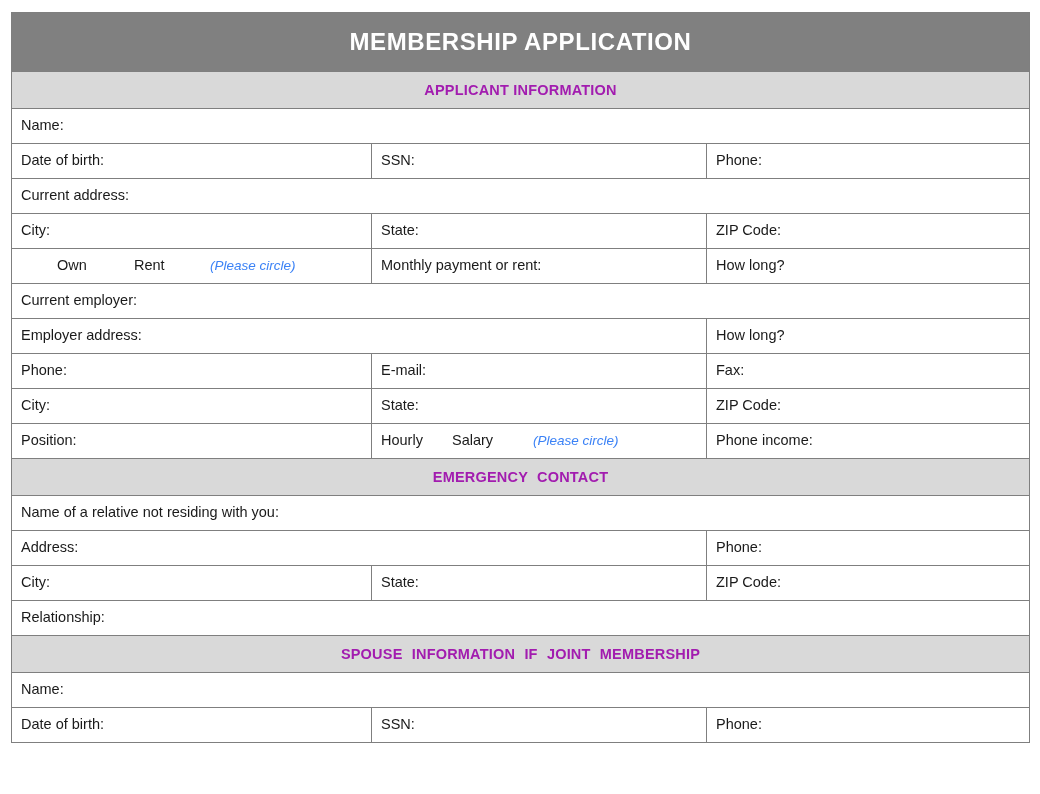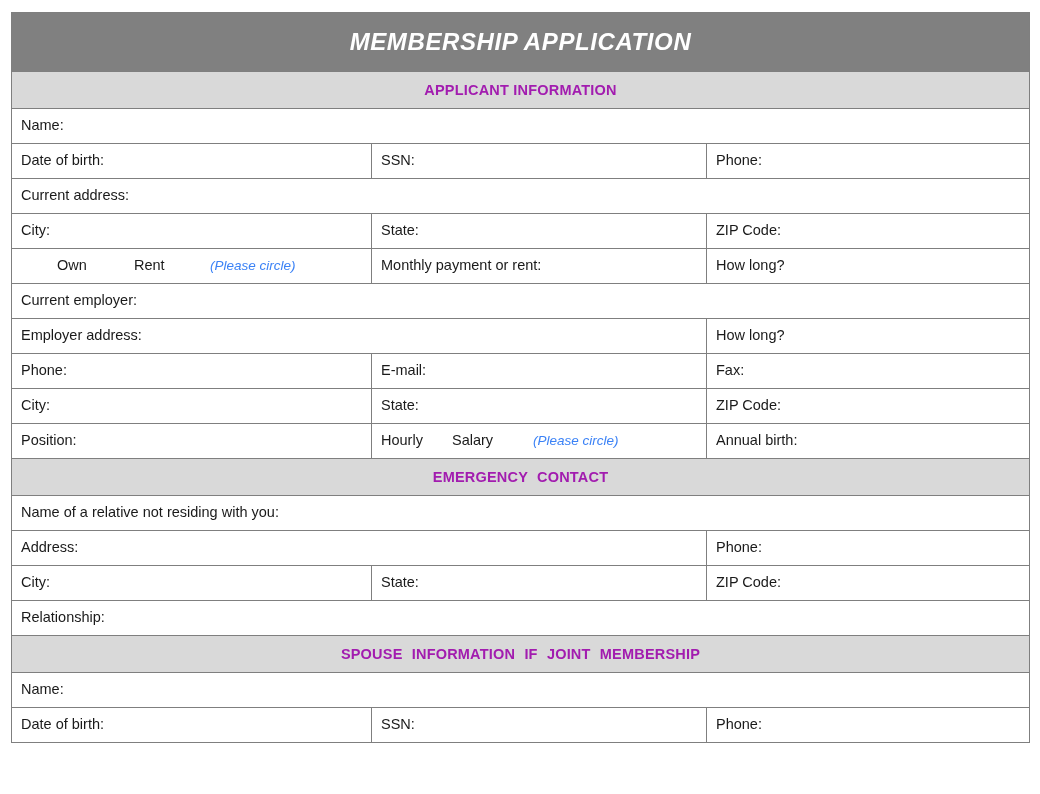--- a/index.html
+++ b/index.html
@@ -30,21 +30,20 @@
     vertical-align: middle;
   }
 
   
   .title-bar td {
     background: #808080;
     border: 1px solid #808080;
     height: 58px;
     text-align: center;
     vertical-align: middle;
-    font-style: italic;
   }
   .title-text {
     color: #ffffff;
     font-size: 24px;
     font-weight: bold;
     letter-spacing: 0.6px;
     line-height: 1;
   }
 
   
@@ -207,21 +206,21 @@
       <tr class="field-row">
         <td>
           <div class="cell-inner">Position:</div>
         </td>
         <td class="circle-cell">
           <div class="cell-inner">
             <span class="opt opt-hourly">Hourly</span><span class="opt opt-salary">Salary</span><span class="please-circle">(Please circle)</span>
           </div>
         </td>
         <td>
-          <div class="cell-inner">Annual birth:</div>
+          <div class="cell-inner">Phone income:</div>
         </td>
       </tr>
 
       <tr class="section-row">
         <td colspan="3">
           <span class="section-text wide-gap">EMERGENCY  CONTACT</span>
         </td>
       </tr>
 
       <tr class="field-row">

